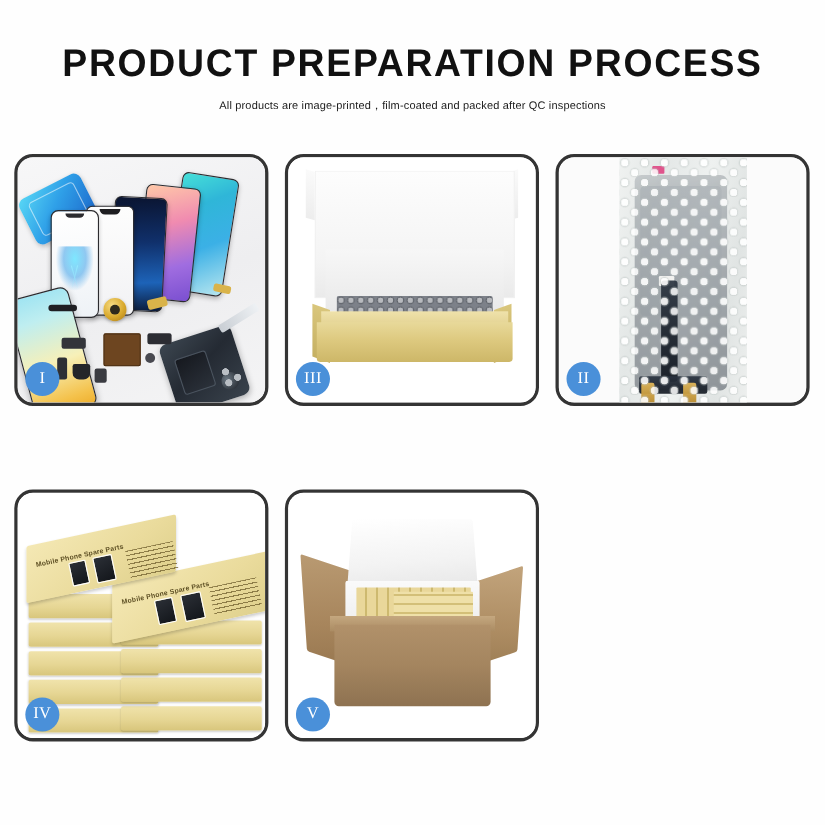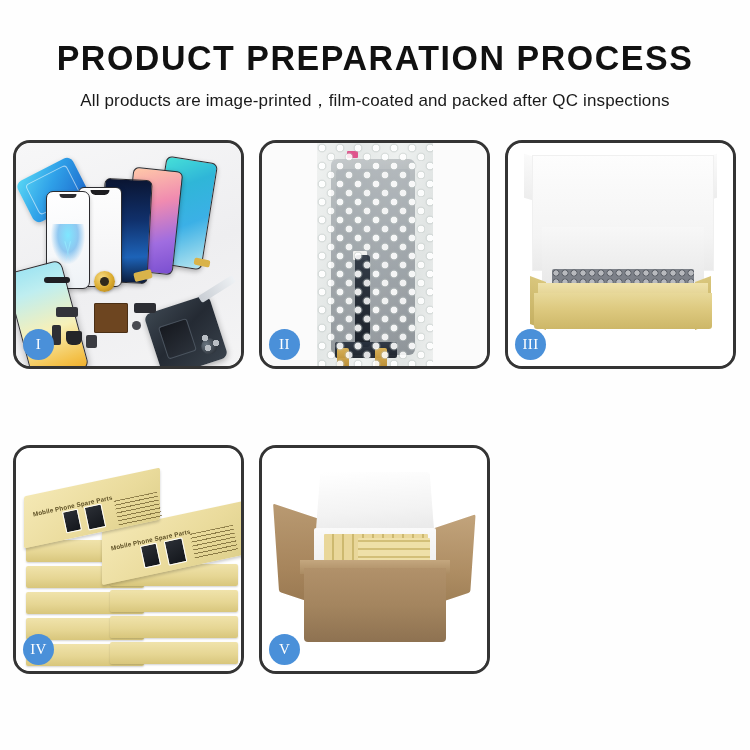--- a/index.html
+++ b/index.html
@@ -22,21 +22,21 @@
     font-size: 35px;
     font-weight: 700;
     letter-spacing: 1.6px;
     color: #111111;
     font-family: "Liberation Sans", sans-serif;
     transform: scaleX(0.97);
     white-space: nowrap;
   }
   #subtitle {
     margin-top: 11px;
-    font-size: 17px;
+    font-size: 10px;
     font-weight: 400;
     color: #1a1a1a;
     letter-spacing: 0.15px;
     white-space: nowrap;
   }
 
   
   #grid {
     position: absolute;
     top: 140px; left: 13px;
@@ -406,50 +406,50 @@
         <div class="smallpart sp8"></div>
         <div class="smallpart sp9"></div>
         <div class="smallpart sp10"></div>
         <div class="tweezer"></div>
         <div class="screws"></div>
       </div>
       <div class="badge">I</div>
     </div>
 
     <div class="panel">
+      <div class="photo p3">
+        <div class="lid-flapL"></div>
+        <div class="lid-flapR"></div>
+        <div class="lid-back"></div>
+        <div class="foam-in"></div>
+        <div class="bubble-gray"></div>
+        <div class="tray-left"></div>
+        <div class="tray-right"></div>
+        <div class="tray-top"></div>
+        <div class="tray-front"></div>
+      </div>
+      <div class="badge">III</div>
+    </div>
+
+    <div class="panel">
       <div class="photo p2">
         <div class="bagwrap">
           <div class="lcd">
             <div class="lcd-screen"></div>
           </div>
           <div class="pinktag"></div>
           <div class="ic-white"></div>
           <div class="flexcable"></div>
           <div class="flexbar"></div>
           <div class="gold-a"></div>
           <div class="gold-b"></div>
           <div class="bubbles"></div>
         </div>
       </div>
       <div class="badge">II</div>
-    </div>
-
-    <div class="panel">
-      <div class="photo p3">
-        <div class="lid-flapL"></div>
-        <div class="lid-flapR"></div>
-        <div class="lid-back"></div>
-        <div class="foam-in"></div>
-        <div class="bubble-gray"></div>
-        <div class="tray-left"></div>
-        <div class="tray-right"></div>
-        <div class="tray-top"></div>
-        <div class="tray-front"></div>
-      </div>
-      <div class="badge">III</div>
     </div>
 
     <div class="panel">
       <div class="photo p4">
         <div class="stack">
           <div class="sbox left" style="top:178px"></div>
           <div class="sbox right" style="top:176px"></div>
           <div class="sbox left" style="top:152px"></div>
           <div class="sbox right" style="top:150px"></div>
           <div class="sbox left" style="top:126px"></div>

